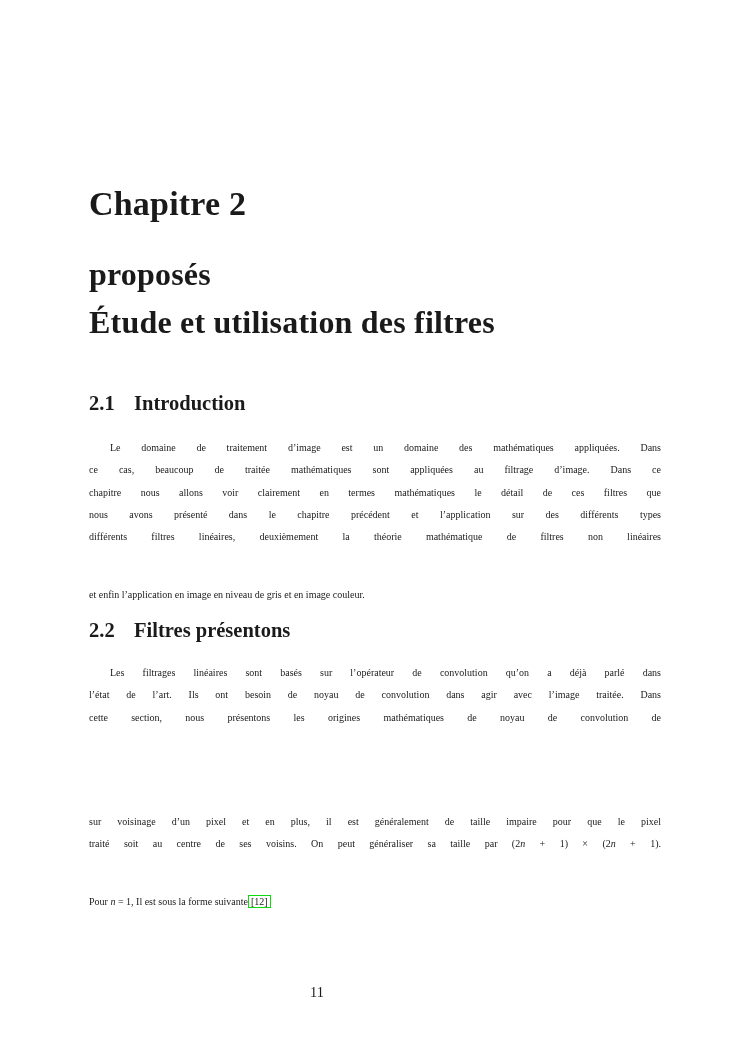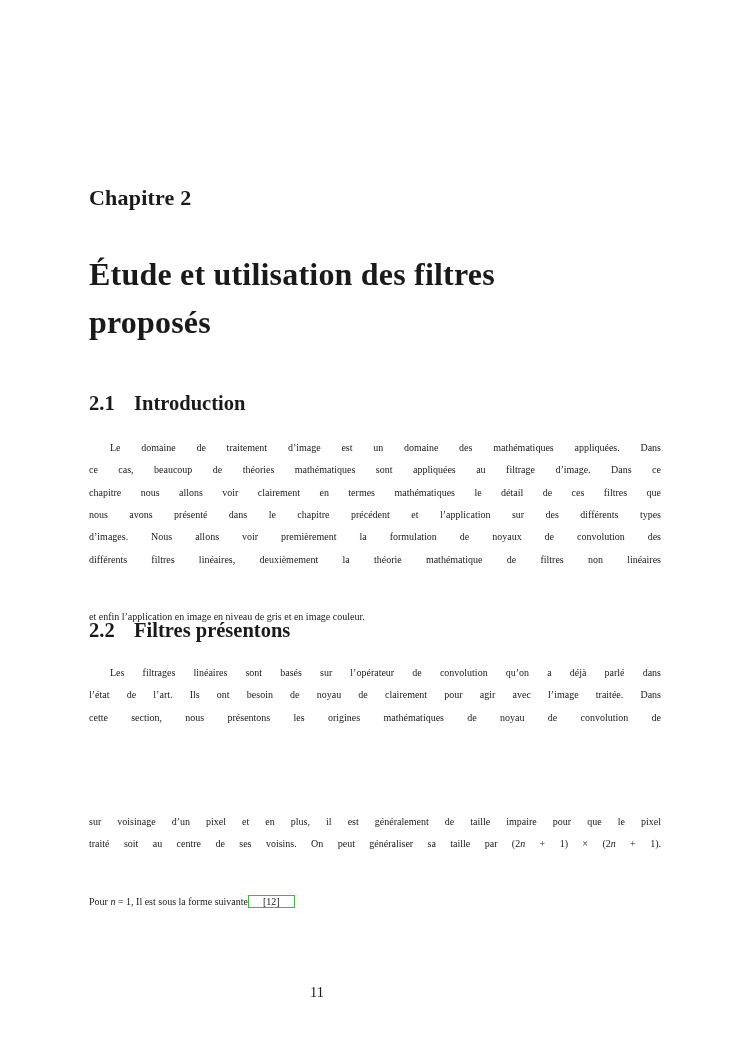--- a/index.html
+++ b/index.html
@@ -20,21 +20,21 @@
     height: 1053px;
     background: #ffffff;
   }
   .abs {
     position: absolute;
     left: 89px;
     width: 572px;
   }
   .chapter {
     top: 185px;
-    font-size: 22px;
+    font-size: 34px;
     font-weight: bold;
     letter-spacing: 0.2px;
   }
   .doc-title {
     top: 250px;
     font-size: 32px;
     font-weight: bold;
     line-height: 48px;
     letter-spacing: 0.2px;
   }
@@ -60,65 +60,64 @@
     height: 22.35px;
   }
   .para .line.first { text-indent: 21px; }
   .para .line.last { text-align-last: left; margin-top: 35px; }
   .p1 { top: 437px; }
   .p2 { top: 662px; }
   .p3 { top: 811px; }
   .math { font-style: italic; }
   .cite {
     border: 1.5px solid #0cdc0c;
-    padding: 0 14px;
+    padding: 0 2px;
     cursor: pointer;
   }
   .pagenum {
     position: absolute;
     left: 0;
     top: 984px;
     width: 634px;
     text-align: center;
     font-size: 14.3px;
   }
 </style>
 </head>
 <body>
 
 <div class="page">
 
   <div class="abs chapter">Chapitre 2</div>
 
   <div class="abs doc-title">
+    <div>proposés</div>
     <div>Étude et utilisation des filtres</div>
-    <div>proposés</div>
   </div>
 
   <h2 class="abs sec s21">
     <span class="sec-num">2.1</span><span>Introduction</span>
   </h2>
 
   <div class="abs para p1">
     <div class="line first"><span>Le domaine de traitement d’image est un domaine des mathématiques appliquées. Dans</span></div>
-    <div class="line"><span>ce cas, beaucoup de théories mathématiques sont appliquées au filtrage d’image. Dans ce</span></div>
+    <div class="line"><span>ce cas, beaucoup de traitée mathématiques sont appliquées au filtrage d’image. Dans ce</span></div>
     <div class="line"><span>chapitre nous allons voir clairement en termes mathématiques le détail de ces filtres que</span></div>
     <div class="line"><span>nous avons présenté dans le chapitre précédent et l’application sur des différents types</span></div>
-    <div class="line"><span>d’images. Nous allons voir premièrement la formulation de noyaux de convolution des</span></div>
     <div class="line"><span>différents filtres linéaires, deuxièmement la théorie mathématique de filtres non linéaires</span></div>
     <div class="line last"><span>et enfin l’application en image en niveau de gris et en image couleur.</span></div>
   </div>
 
   <h2 class="abs sec s22">
     <span class="sec-num">2.2</span><span>Filtres présentons</span>
   </h2>
 
   <div class="abs para p2">
     <div class="line first"><span>Les filtrages linéaires sont basés sur l’opérateur de convolution qu’on a déjà parlé dans</span></div>
-    <div class="line"><span>l’état de l’art. Ils ont besoin de noyau de clairement pour agir avec l’image traitée. Dans</span></div>
+    <div class="line"><span>l’état de l’art. Ils ont besoin de noyau de convolution dans agir avec l’image traitée. Dans</span></div>
     <div class="line"><span>cette section, nous présentons les origines mathématiques de noyau de convolution de</span></div>
   </div>
 
 
   <div class="abs para p3">
     <div class="line"><span>sur voisinage d’un pixel et en plus, il est généralement de taille impaire pour que le pixel</span></div>
     <div class="line"><span>traité soit au centre de ses voisins. On peut généraliser sa taille par (2</span><span class="math">n</span><span> + 1) × (2</span><span class="math">n</span><span> + 1).</span></div>
     <div class="line last"><span>Pour </span><span class="math">n</span><span> = 1, Il est sous la forme suivante</span><span class="cite" style="border-color: rgb(12, 220, 12);">[12]</span></div>
   </div>
 

